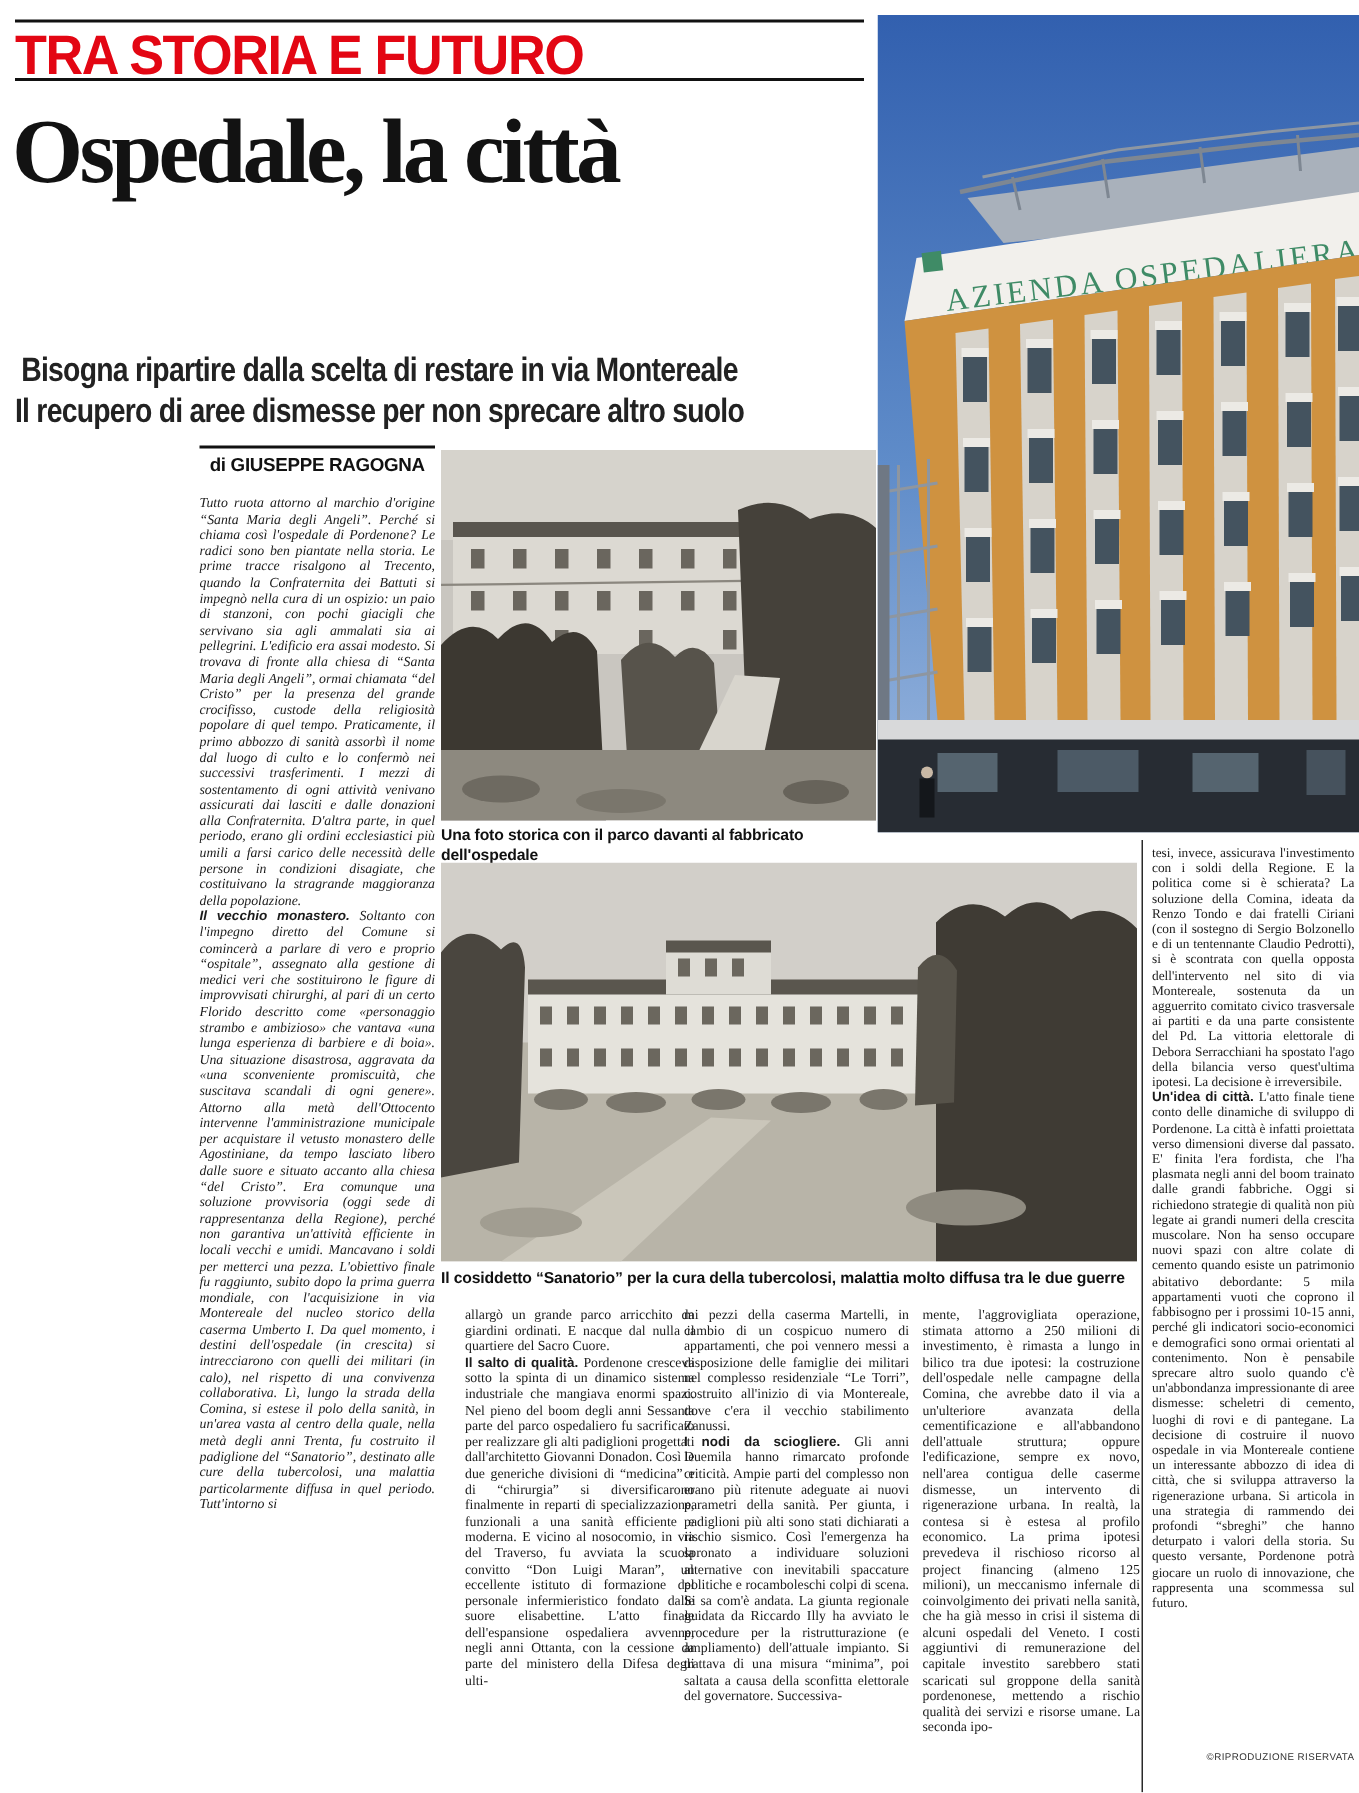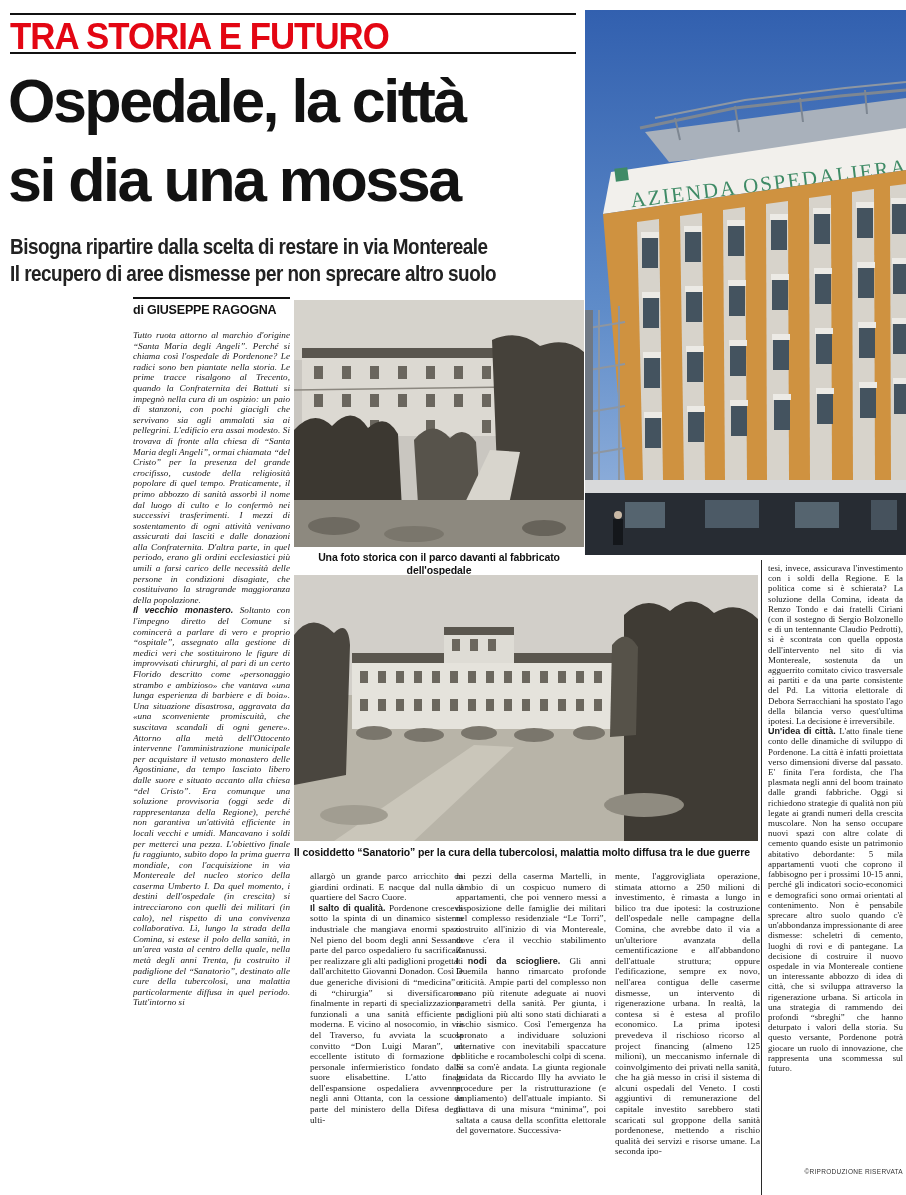--- a/index.html
+++ b/index.html
@@ -3,21 +3,21 @@
 <meta charset="utf-8">
 <style>
   html,body{margin:0;padding:0;background:#ffffff;}
   #page{position:relative;width:906px;height:1195px;background:#ffffff;overflow:hidden;
         font-family:"Liberation Serif",serif;color:#1a1a1a;}
   .abs{position:absolute;}
   .hrule{background:#111;height:2px;}
   .kicker{font-family:"Liberation Sans",sans-serif;font-weight:700;color:#e30613;
           font-size:37px;letter-spacing:-1px;transform:scaleX(.94);transform-origin:left;
           white-space:nowrap;}
-  .headline{font-family:Liberation Sans, sans-serif;font-weight:700;color:#121212;
+  .headline{font-family:Liberation Serif, serif;font-weight:700;color:#121212;
             font-size:61px;line-height:79px;letter-spacing:-2.5px;white-space:nowrap;}
   .deck{font-family:"Liberation Sans",sans-serif;font-weight:700;color:#222;
         font-size:22.5px;line-height:27px;letter-spacing:-.6px;transform:scaleX(.84);
         transform-origin:left;white-space:nowrap;}
   .byline{font-family:"Liberation Sans",sans-serif;font-weight:700;font-size:12.5px;
           color:#111;letter-spacing:-.2px;}
   .caption{font-family:"Liberation Sans",sans-serif;font-weight:700;font-size:10.5px;
            color:#111;letter-spacing:-.1px;line-height:13px;}
   .colbox{overflow:hidden;text-align:justify;font-size:9.2px;line-height:10.6px;
           hyphens:auto;-webkit-hyphens:auto;}
@@ -33,24 +33,23 @@
 <body>
 
 <div id="page">
 
   <div class="abs hrule" style="left:10px;top:13px;width:566px;"></div>
   <div class="abs kicker" style="left:10px;top:16px;">TRA STORIA E FUTURO</div>
   <div class="abs hrule" style="left:10px;top:52px;width:566px;"></div>
 
   <div class="abs headline" style="left:8px;top:62px;">
     <div>Ospedale, la città</div>
-    <div>si dia una mossa</div>
-  </div>
-
-  <div class="abs" style="left:10px;top:233px;">
+  </div>
+
+  <div class="abs" style="left:10px;top:233px;text-align:center;">
     <div class="deck">Bisogna ripartire dalla scelta di restare in via Montereale</div>
     <div class="deck">Il recupero di aree dismesse per non sprecare altro suolo</div>
   </div>
 
   <div class="abs" style="left:585px;top:10px;width:321px;height:545px;">
     <svg class="photo" width="321" height="545" viewBox="0 0 321 545">
       <defs>
         <linearGradient id="sky" x1="0" y1="0" x2="0" y2="1">
           <stop offset="0" stop-color="#3260af"></stop>
             <stop offset=".55" stop-color="#5f8cc9"></stop>
@@ -159,21 +158,21 @@
       <rect x="120" y="490" width="54" height="28" fill="#4c5a66"></rect>
       <rect x="210" y="492" width="44" height="26" fill="#55646f"></rect>
       <rect x="286" y="490" width="26" height="30" fill="#46525d"></rect>
       <circle cx="33" cy="505" r="4" fill="#c9b9a6"></circle>
       <rect x="28" y="509" width="10" height="26" fill="#14171b"></rect>
     </svg>
   </div>
 
   <div class="abs" style="left:133px;top:297px;width:157px;">
     <div style="background:#111;height:1.5px;width:157px;"></div>
-    <div class="byline" style="margin-top:4px;">di GIUSEPPE RAGOGNA</div>
+    <div class="byline" style="margin-top:4px;text-align:center;">di GIUSEPPE RAGOGNA</div>
   </div>
 
   <div class="abs colbox" style="left:133px;top:330px;width:157px;height:820px;font-style:italic;">
       <p>Tutto ruota attorno al marchio d'origine “Santa Maria degli Angeli”. Perché si chiama così l'ospedale di Pordenone? Le radici sono ben piantate nella storia. Le prime tracce risalgono al Trecento, quando la Confraternita dei Battuti si impegnò nella cura di un ospizio: un paio di stanzoni, con pochi giacigli che servivano sia agli ammalati sia ai pellegrini. L'edificio era assai modesto. Si trovava di fronte alla chiesa di “Santa Maria degli Angeli”, ormai chiamata “del Cristo” per la presenza del grande crocifisso, custode della religiosità popolare di quel tempo. Praticamente, il primo abbozzo di sanità assorbì il nome dal luogo di culto e lo confermò nei successivi trasferimenti. I mezzi di sostentamento di ogni attività venivano assicurati dai lasciti e dalle donazioni alla Confraternita. D'altra parte, in quel periodo, erano gli ordini ecclesiastici più umili a farsi carico delle necessità delle persone in condizioni disagiate, che costituivano la stragrande maggioranza della popolazione.</p>
       <p><b class="lead">Il vecchio monastero. </b>Soltanto con l'impegno diretto del Comune si comincerà a parlare di vero e proprio “ospitale”, assegnato alla gestione di medici veri che sostituirono le figure di improvvisati chirurghi, al pari di un certo Florido descritto come «personaggio strambo e ambizioso» che vantava «una lunga esperienza di barbiere e di boia». Una situazione disastrosa, aggravata da «una sconveniente promiscuità, che suscitava scandali di ogni genere». Attorno alla metà dell'Ottocento intervenne l'amministrazione municipale per acquistare il vetusto monastero delle Agostiniane, da tempo lasciato libero dalle suore e situato accanto alla chiesa “del Cristo”. Era comunque una soluzione provvisoria (oggi sede di rappresentanza della Regione), perché non garantiva un'attività efficiente in locali vecchi e umidi. Mancavano i soldi per metterci una pezza. L'obiettivo finale fu raggiunto, subito dopo la prima guerra mondiale, con l'acquisizione in via Montereale del nucleo storico della caserma Umberto I. Da quel momento, i destini dell'ospedale (in crescita) si intrecciarono con quelli dei militari (in calo), nel rispetto di una convivenza collaborativa. Lì, lungo la strada della Comina, si estese il polo della sanità, in un'area vasta al centro della quale, nella metà degli anni Trenta, fu costruito il padiglione del “Sanatorio”, destinato alle cure della tubercolosi, una malattia particolarmente diffusa in quel periodo. Tutt'intorno si</p>
     </div>
 
   <div class="abs" style="left:294px;top:300px;width:290px;height:247px;">
     <svg class="photo" width="290" height="247" viewBox="0 0 290 247">
       <rect width="290" height="247" fill="#c9c6c0"></rect>
@@ -210,21 +209,21 @@
       <path d="M0,130 Q20,108 38,126 Q58,104 74,128 Q92,112 104,134 L110,247 L0,247 Z" fill="#3c3831"></path>
       <path d="M120,140 Q138,118 156,138 Q170,124 182,142 L186,200 L124,204 Z" fill="#57534b"></path>
       <path d="M198,40 Q224,28 246,46 Q272,36 290,52 L290,247 L206,247 Z" fill="#45413a"></path>
       <path d="M150,247 L196,150 L226,152 L206,247 Z" fill="#d8d5cd"></path>
       <rect x="0" y="200" width="290" height="47" fill="#8d897f"></rect>
       <ellipse cx="40" cy="226" rx="26" ry="9" fill="#6e6a61"></ellipse>
       <ellipse cx="120" cy="234" rx="30" ry="8" fill="#7a766c"></ellipse>
       <ellipse cx="250" cy="228" rx="22" ry="8" fill="#67635a"></ellipse>
     </svg>
   </div>
-  <div class="abs caption" style="left:294px;top:551px;width:290px;text-align:center;">Una foto storica con il parco davanti al fabbricato dell'ospedale</div>
+  <div class="abs caption" style="left:294px;top:551px;width:290px;">Una foto storica con il parco davanti al fabbricato dell'ospedale</div>
 
   <div class="abs" style="left:294px;top:575px;width:464px;height:266px;">
     <svg class="photo" width="464" height="266" viewBox="0 0 464 266">
       <rect width="464" height="266" fill="#d2cfc9"></rect>
       <rect y="120" width="464" height="146" fill="#b8b4a8"></rect>
 
       <rect x="58" y="86" width="268" height="68" fill="#e5e3dc"></rect>
       <rect x="58" y="78" width="268" height="10" fill="#5a564e"></rect>
       <rect x="150" y="58" width="70" height="30" fill="#dedcd5"></rect>
       <rect x="150" y="52" width="70" height="8" fill="#5a564e"></rect>

